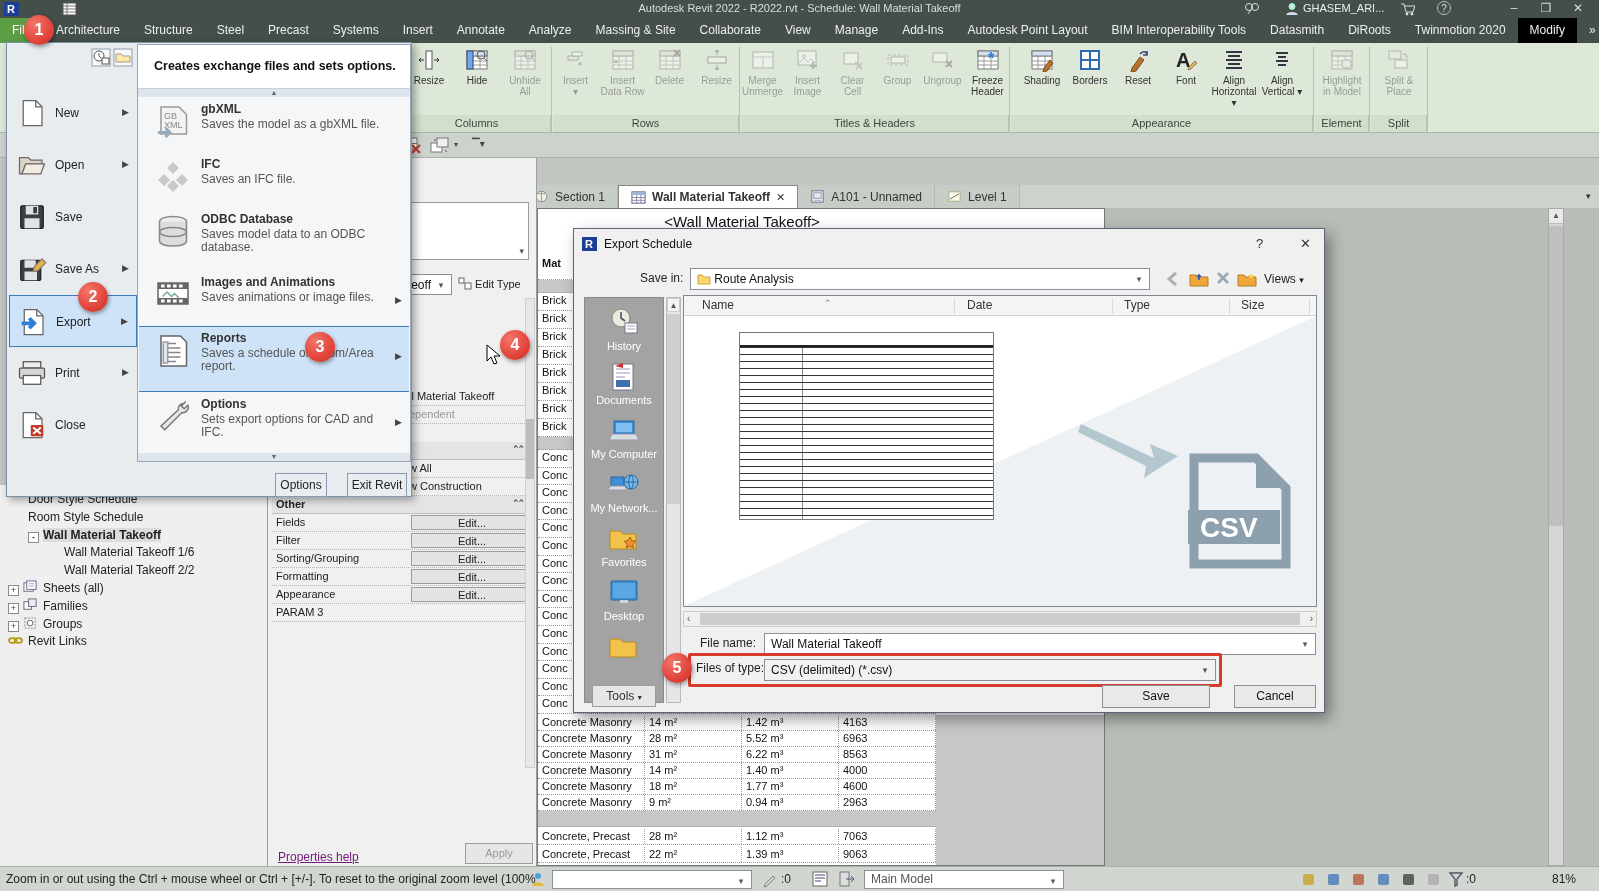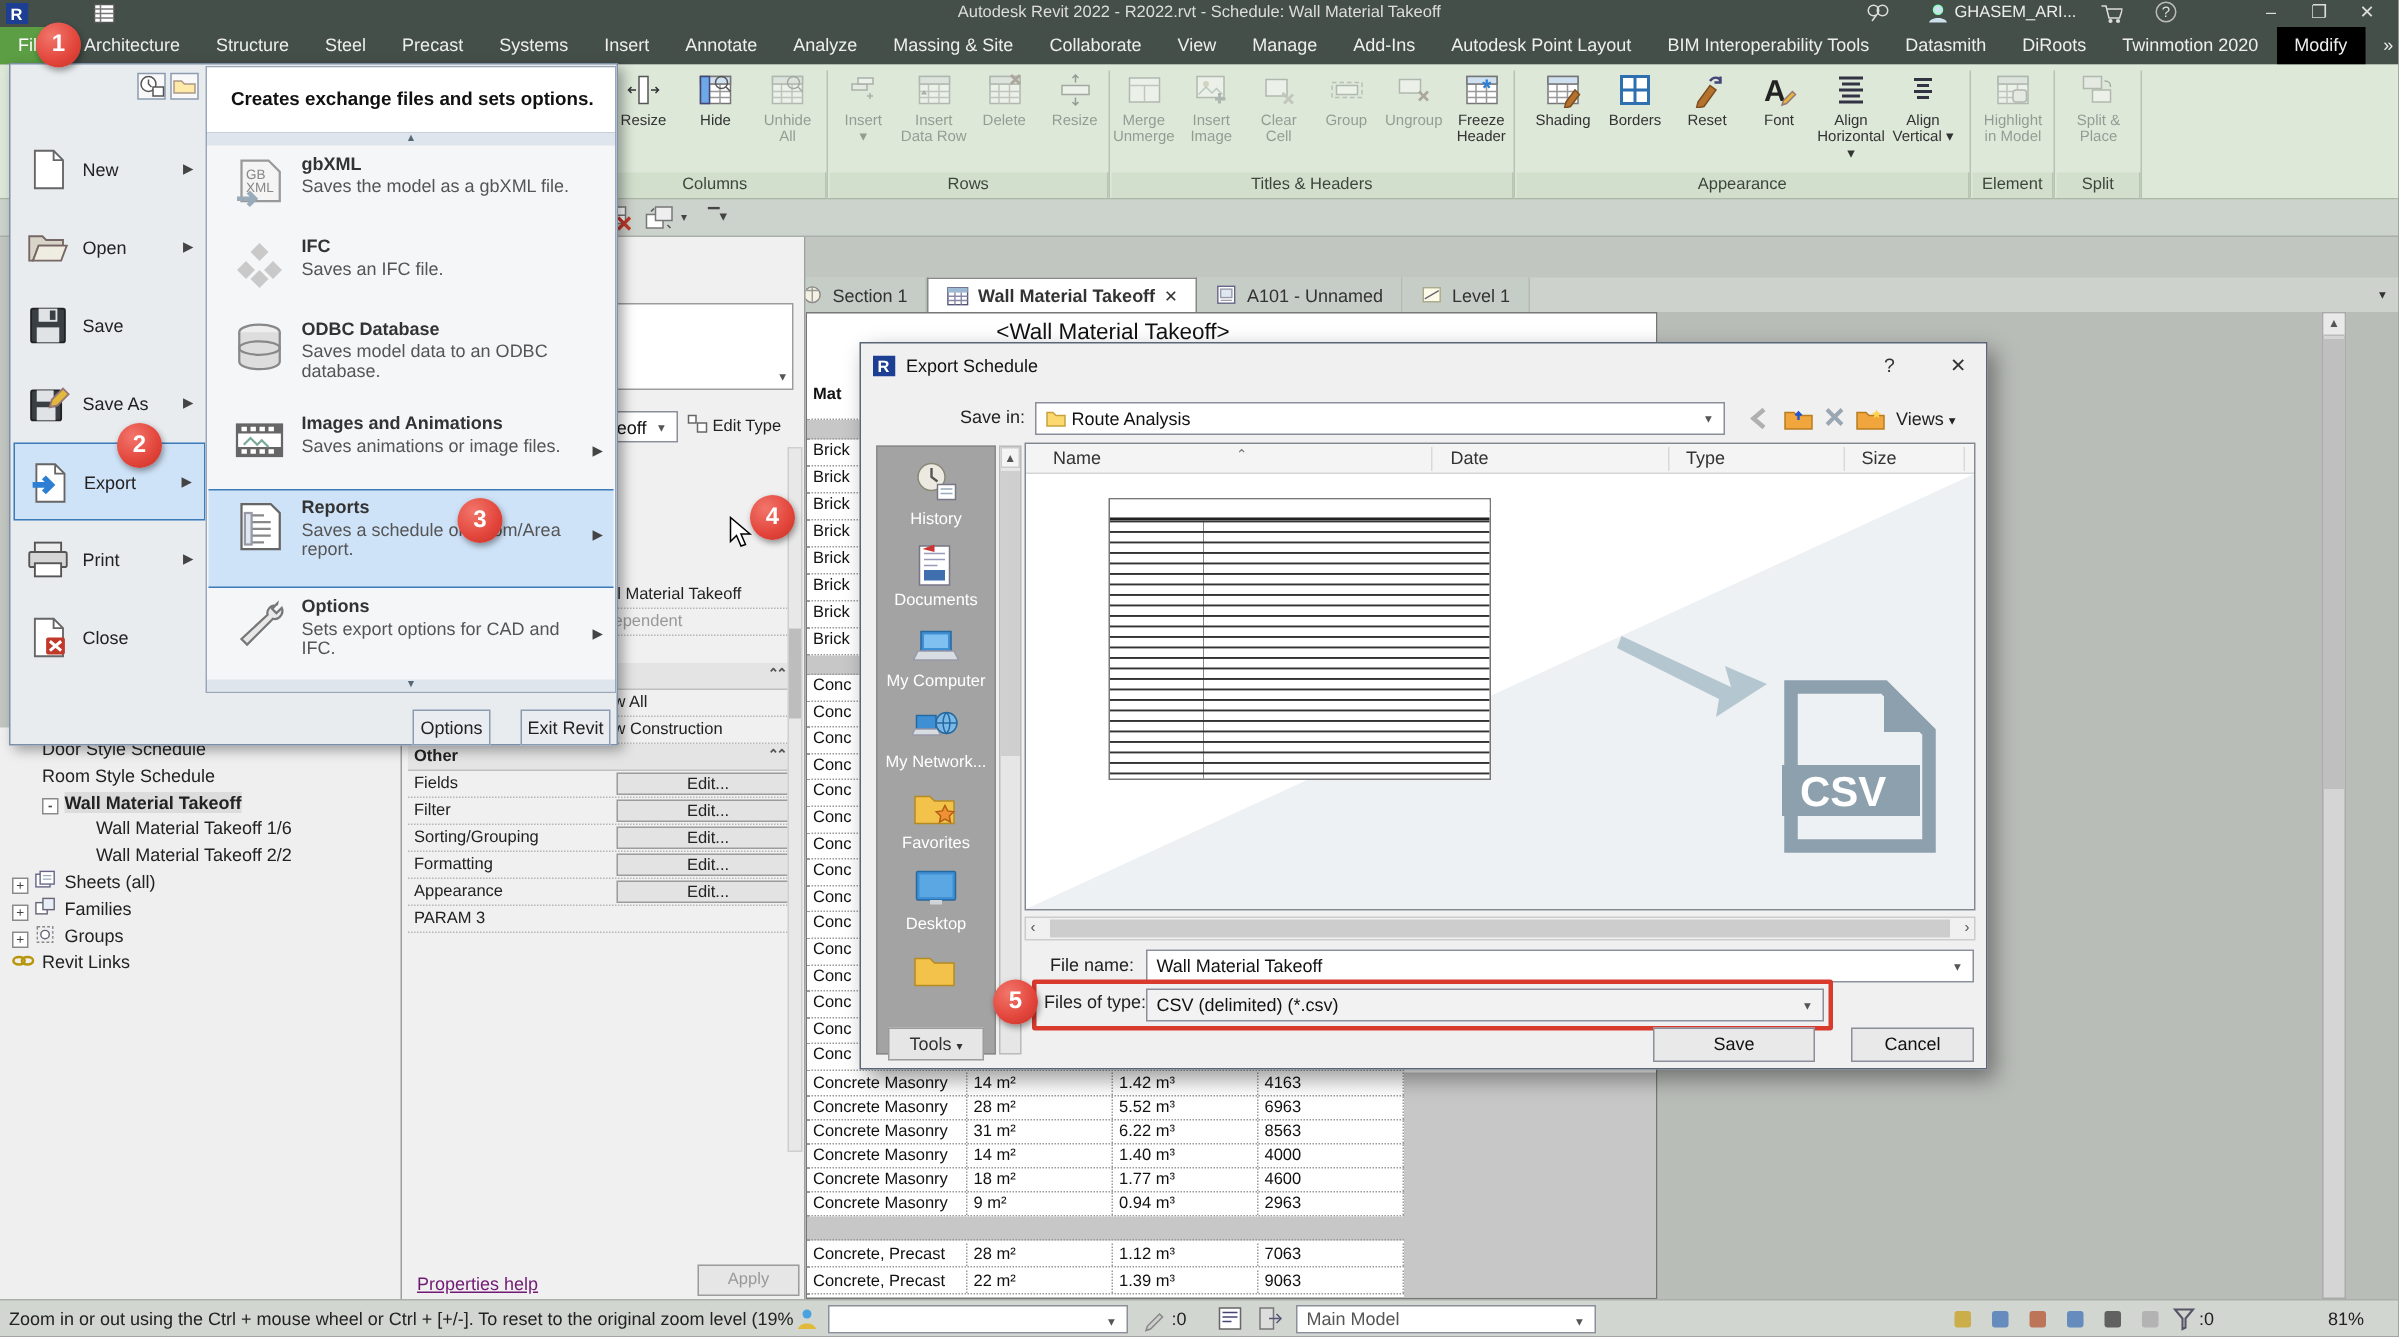--- a/index.html
+++ b/index.html
@@ -936,21 +936,21 @@
   <div class="badge" style="left:78px;top:282px">2</div>
   <div class="badge" style="left:305px;top:332px">3</div>
   <div class="badge" style="left:500px;top:330px">4</div>
   <div class="badge" style="left:662px;top:653px">5</div>
 
   <svg class="abs" id="cursor" style="left:486px;top:344px" width="16" height="22">
       <path d="M1 1 L1 17 L5 13 L8 20 L11 19 L8 12 L14 12 Z" fill="#fff" stroke="#000"></path>
     </svg>
 
   <div class="abs" id="statusbar">
-    <div class="abs" style="left:6px;top:5px">Zoom in or out using the Ctrl + mouse wheel or Ctrl + [+/-]. To reset to the original zoom level (19%</div>
+    <div class="abs" style="left:6px;top:5px">Zoom in or out using the Ctrl + mouse wheel or Ctrl + [+/-]. To reset to the original zoom level (100%</div>
     <svg class="sbico" style="left:530px">
         <circle cx="8" cy="5" r="3" fill="#4aa3df"></circle>
         <path d="M2 15c1-5 11-5 12 0z" fill="#e2b93b"></path>
       </svg>
     <div class="combo" style="left:552px;top:3px;width:200px;height:19px;line-height:17px">
         <span class="cv">▾</span>
       </div>
     <svg class="sbico" style="left:762px">
         <path d="M3 13l8-8 2 2-8 8-3 1z" fill="#cfcfcf" stroke="#888"></path>
       </svg>

